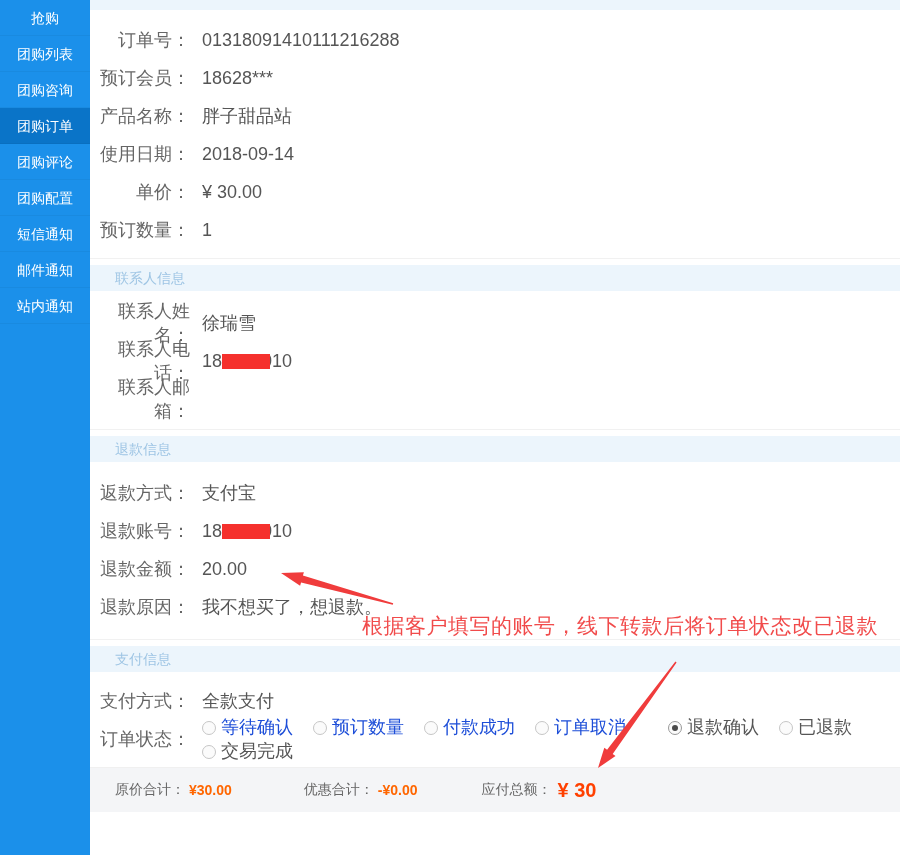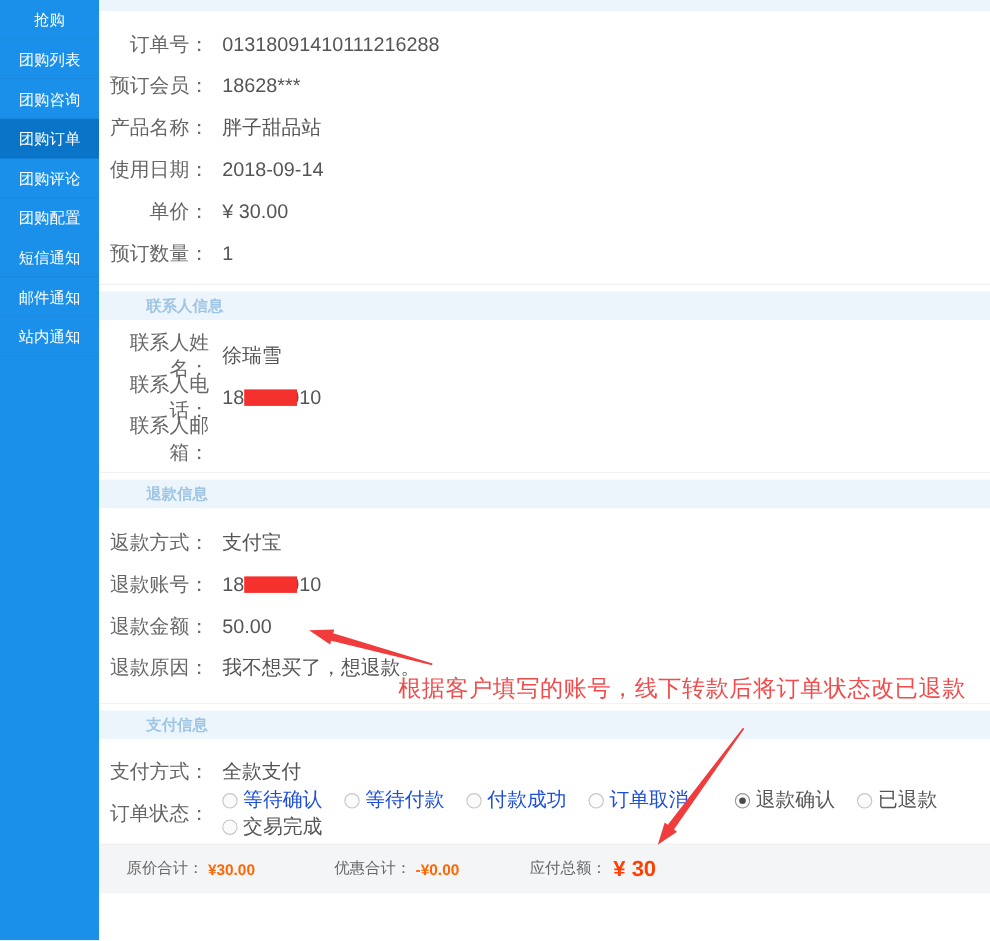--- a/index.html
+++ b/index.html
@@ -16,21 +16,21 @@
   .row{display:flex;align-items:center;height:38px;font-size:18px;}
   .row.tall{height:44px;align-items:flex-start;padding-top:10px;box-sizing:border-box;}
   .lbl{width:100px;text-align:right;color:#666;flex-shrink:0;}
   .val{margin-left:12px;color:#555;}
   .fields-1{padding-top:11px;}
   .sec{border-top:1px solid #f1f1f1;}
   .sec-contact{margin-top:9px;}
   .sec-refund{margin-top:11px;}
   .sec-payment{margin-top:13px;}
   .sec-bar{margin-top:6px;height:26px;line-height:26px;background:#ecf5fc;color:#9ec5e4;
-           font-weight:bold;font-size:14px;padding-left:43px;}
+           font-weight:normal;font-size:14px;padding-left:25px;}
   .rows-contact{padding-top:13px;}
   .rows-refund{padding-top:12px;}
   .rows-payment{padding-top:10px;}
   .redact{display:inline-block;width:48px;height:15px;background:#f5312d;
           vertical-align:-2px;margin-right:-8px;position:relative;z-index:2;}
   
   .radio-item{margin-right:15px;color:#555;cursor:pointer;white-space:nowrap;}
   .radio-item.dim{color:#1d4ed8;}
   .radio-item.gap{margin-left:22px;}
   .radio{display:inline-block;width:12px;height:12px;border:1px solid #c6c6c6;border-radius:50%;
@@ -124,41 +124,41 @@
         <div class="row">
           <span class="lbl">返款方式：</span>
           <span class="val">支付宝</span>
         </div>
         <div class="row">
           <span class="lbl">退款账号：</span>
           <span class="val"><span>18</span><span class="redact"></span><span>010</span></span>
         </div>
         <div class="row">
           <span class="lbl">退款金额：</span>
-          <span class="val">50.00</span>
+          <span class="val">20.00</span>
         </div>
         <div class="row">
           <span class="lbl">退款原因：</span>
           <span class="val">我不想买了，想退款。</span>
         </div>
       </div>
     </section>
 
     <section class="sec sec-payment">
       <div class="sec-bar">支付信息</div>
       <div class="rows-payment">
         <div class="row">
           <span class="lbl">支付方式：</span>
           <span class="val">全款支付</span>
         </div>
         <div class="row">
           <span class="lbl">订单状态：</span>
           <span class="val">
             <span class="radio-item dim"><span class="radio"></span><span>等待确认</span></span>
-            <span class="radio-item dim"><span class="radio"></span><span>等待付款</span></span>
+            <span class="radio-item dim"><span class="radio"></span><span>预订数量</span></span>
             <span class="radio-item dim"><span class="radio"></span><span>付款成功</span></span>
             <span class="radio-item dim"><span class="radio"></span><span>订单取消</span></span>
             <span class="radio-item gap"><span class="radio selected"></span><span>退款确认</span></span>
             <span class="radio-item"><span class="radio"></span><span>已退款</span></span>
             <span class="radio-item"><span class="radio"></span><span>交易完成</span></span>
           </span>
         </div>
       </div>
     </section>
 

